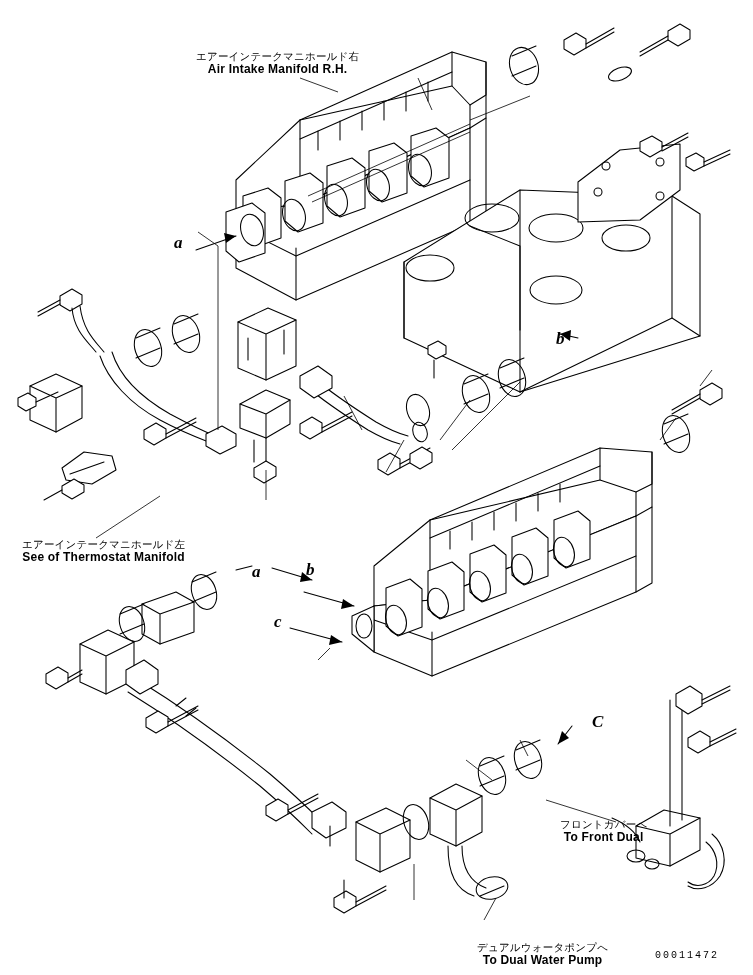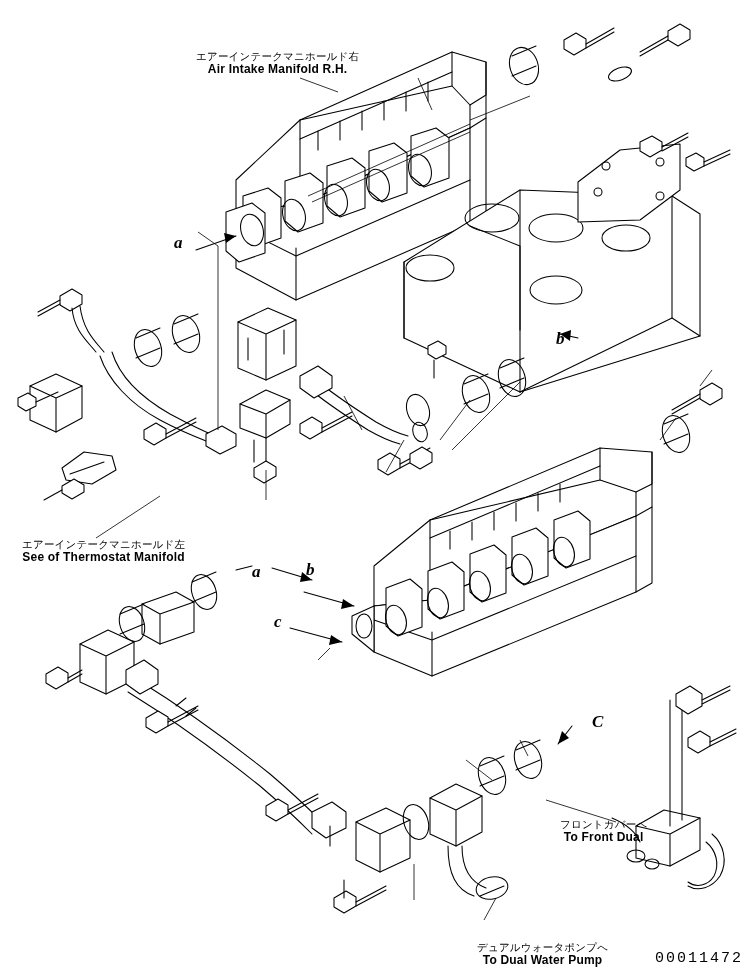--- a/index.html
+++ b/index.html
@@ -2,21 +2,21 @@
 <html><head>
 <meta charset="utf-8">
 <style>
   html,body{margin:0;padding:0;background:#ffffff;}
   body{width:753px;height:975px;font-family:"Liberation Sans",sans-serif;color:#000;}
   #sheet{position:relative;width:753px;height:975px;overflow:hidden;background:#fff;text-align:center;}
   .lbl{position:absolute;font-size:11px;line-height:13px;white-space:nowrap;}
   .lbl .jp{font-family:"DejaVu Sans",sans-serif;font-size:10.5px;letter-spacing:.2px;}
   .lbl .en{font-family:"Liberation Sans",sans-serif;font-size:12px;font-weight:bold;letter-spacing:.2px;}
   .callout{position:absolute;font-family:"Liberation Serif",serif;font-style:italic;font-weight:bold;font-size:17px;}
-  .partno{position:absolute;font-family:"Liberation Mono",monospace;font-size:15px;letter-spacing:2px;}
+  .partno{position:absolute;font-family:"Liberation Mono",monospace;font-size:10px;letter-spacing:2px;}
   svg{position:absolute;left:0;top:0;}
   .ln{fill:none;stroke:#000;stroke-width:1.05;stroke-linejoin:round;stroke-linecap:round;}
   .ln-thin{fill:none;stroke:#000;stroke-width:.8;}
   .fillw{fill:#ffffff;stroke:#000;stroke-width:1.05;stroke-linejoin:round;}
   .nofill{fill:none;stroke:#000;stroke-width:1.05;}
 </style>
 </head>
 <body>
 
 <div id="sheet">

